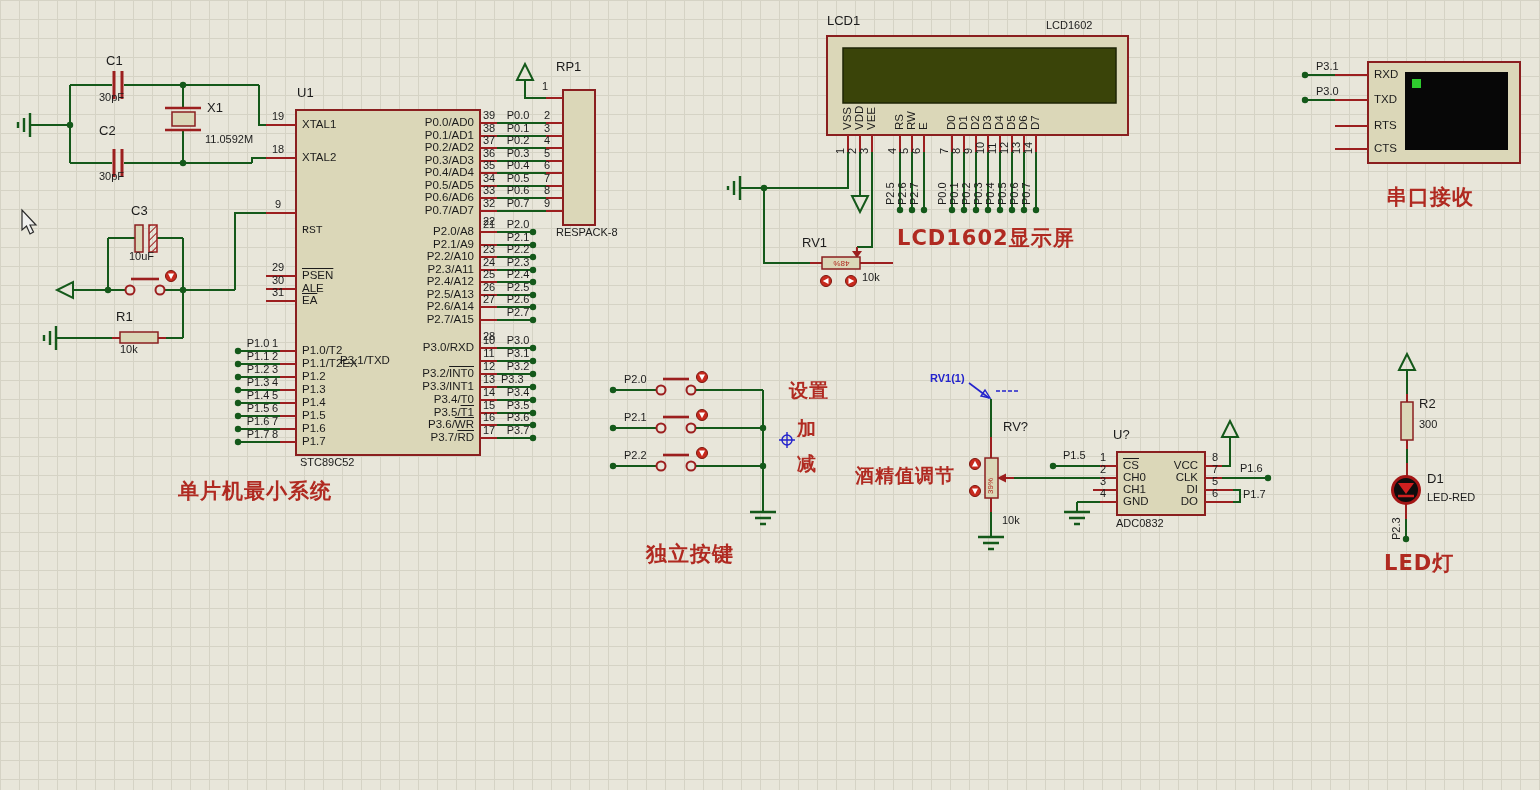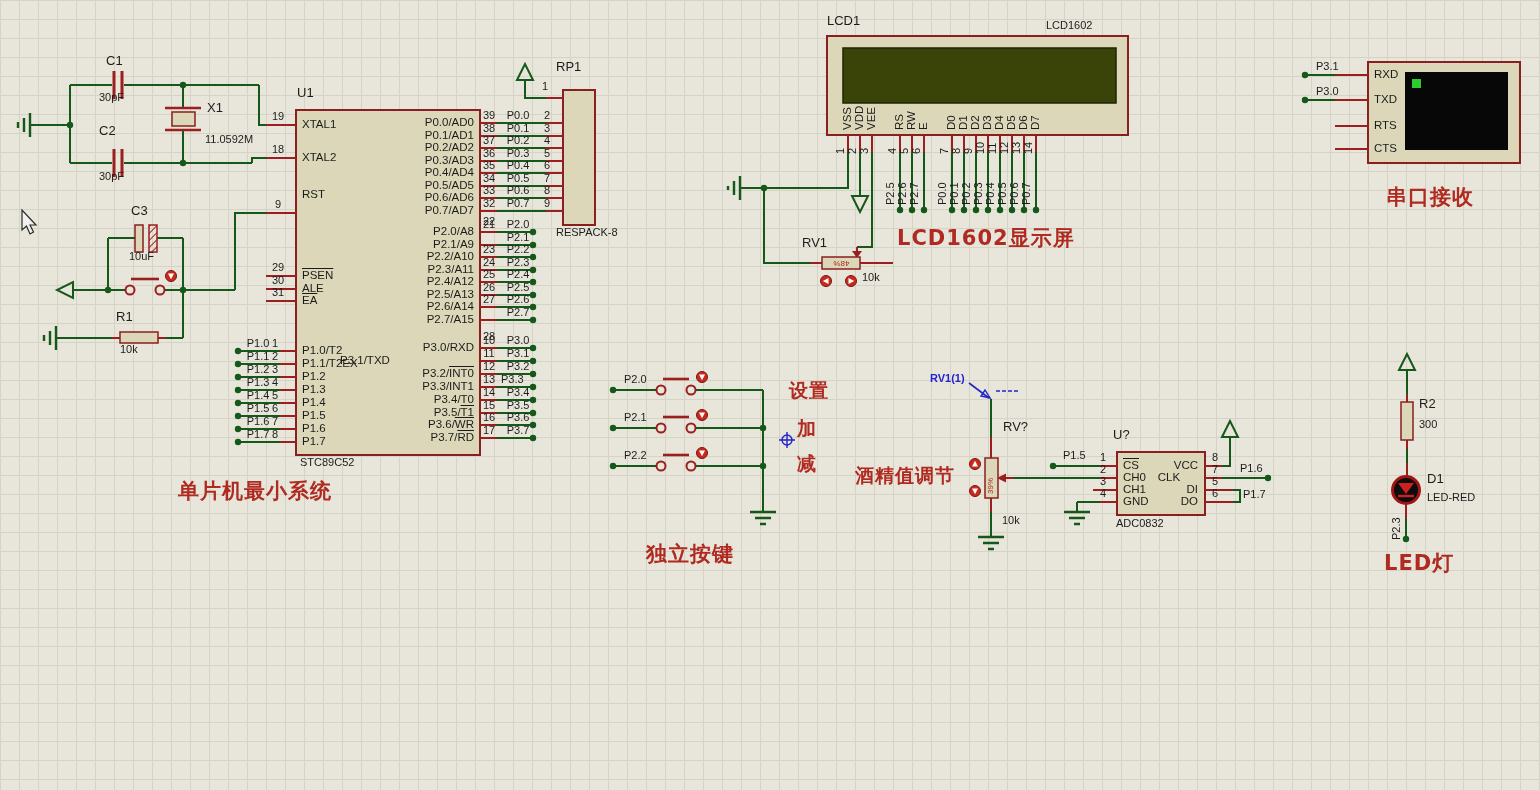--- a/index.html
+++ b/index.html
@@ -380,21 +380,21 @@
   <div class="lbl net" style="left:1316px;top:61px">P3.1</div>
   <div class="lbl net" style="left:1316px;top:86px">P3.0</div>
   <div class="lbl pinlbl" style="left:1374px;top:68px">RXD</div>
   <div class="lbl pinlbl" style="left:1374px;top:93px">TXD</div>
   <div class="lbl pinlbl" style="left:1374px;top:119px">RTS</div>
   <div class="lbl pinlbl" style="left:1374px;top:142px">CTS</div>
 <div class="lbl pinlbl" style="left: 302px; top: 118px;">XTAL1</div>
       <div class="lbl pnum" style="left: 266px; top: 111px; width: 24px; text-align: center;">19</div>
       <div class="lbl pinlbl" style="left: 302px; top: 151px;">XTAL2</div>
       <div class="lbl pnum" style="left: 266px; top: 144px; width: 24px; text-align: center;">18</div>
-      <div class="lbl pinlbl" style="left: 302px; top: 188px;">RST</div>
+      <div class="lbl pinlbl" style="left: 302px; top: 224px; font-family: Liberation Mono, monospace;">RST</div>
       <div class="lbl pnum" style="left: 266px; top: 199px; width: 24px; text-align: center;">9</div>
       <div class="lbl pinlbl" style="left: 302px; top: 269px;"><span class="ovl">PSEN</span></div>
       <div class="lbl pnum" style="left: 266px; top: 262px; width: 24px; text-align: center;">29</div>
       <div class="lbl pinlbl" style="left: 302px; top: 282px;">ALE</div>
       <div class="lbl pnum" style="left: 266px; top: 275px; width: 24px; text-align: center;">30</div>
       <div class="lbl pinlbl" style="left: 302px; top: 294px;"><span class="ovl">EA</span></div>
       <div class="lbl pnum" style="left: 266px; top: 287px; width: 24px; text-align: center;">31</div>
       <div class="lbl net" style="left: 243px; top: 338px; width: 30px; text-align: center;">P1.0</div>
       <div class="lbl pnum" style="left: 268px; top: 338px; width: 14px; text-align: center;">1</div>
       <div class="lbl pinlbl" style="left: 302px; top: 344px;">P1.0/T2</div>
@@ -541,21 +541,21 @@
       <div class="lbl pinlbl" style="left: 1123px; top: 459px;"><span class="ovl">CS</span></div>
       <div class="lbl pnum" style="left: 1094px; top: 452px; width: 18px; text-align: center;">1</div>
       <div class="lbl pinlbl" style="left: 1123px; top: 471px;">CH0</div>
       <div class="lbl pnum" style="left: 1094px; top: 464px; width: 18px; text-align: center;">2</div>
       <div class="lbl pinlbl" style="left: 1123px; top: 483px;">CH1</div>
       <div class="lbl pnum" style="left: 1094px; top: 476px; width: 18px; text-align: center;">3</div>
       <div class="lbl pinlbl" style="left: 1123px; top: 495px;">GND</div>
       <div class="lbl pnum" style="left: 1094px; top: 488px; width: 18px; text-align: center;">4</div>
       <div class="lbl pinlbl" style="left: 1140px; top: 459px; width: 58px; text-align: right;">VCC</div>
       <div class="lbl pnum" style="left: 1206px; top: 452px; width: 18px; text-align: center;">8</div>
-      <div class="lbl pinlbl" style="left: 1140px; top: 471px; width: 58px; text-align: center;">CLK</div>
+      <div class="lbl pinlbl" style="left: 1140px; top: 471px; width: 58px; text-align: right;">CLK</div>
       <div class="lbl pnum" style="left: 1206px; top: 464px; width: 18px; text-align: center;">7</div>
       <div class="lbl pinlbl" style="left: 1140px; top: 483px; width: 58px; text-align: right;">DI</div>
       <div class="lbl pnum" style="left: 1206px; top: 476px; width: 18px; text-align: center;">5</div>
       <div class="lbl pinlbl" style="left: 1140px; top: 495px; width: 58px; text-align: right;">DO</div>
       <div class="lbl pnum" style="left: 1206px; top: 488px; width: 18px; text-align: center;">6</div>
       <div class="lbl net" style="left: 624px; top: 374px; width: 34px; text-align: left;">P2.0</div>
       <div class="lbl net" style="left: 624px; top: 412px; width: 34px; text-align: left;">P2.1</div>
       <div class="lbl net" style="left: 624px; top: 450px; width: 34px; text-align: left;">P2.2</div>
     </div>
 

